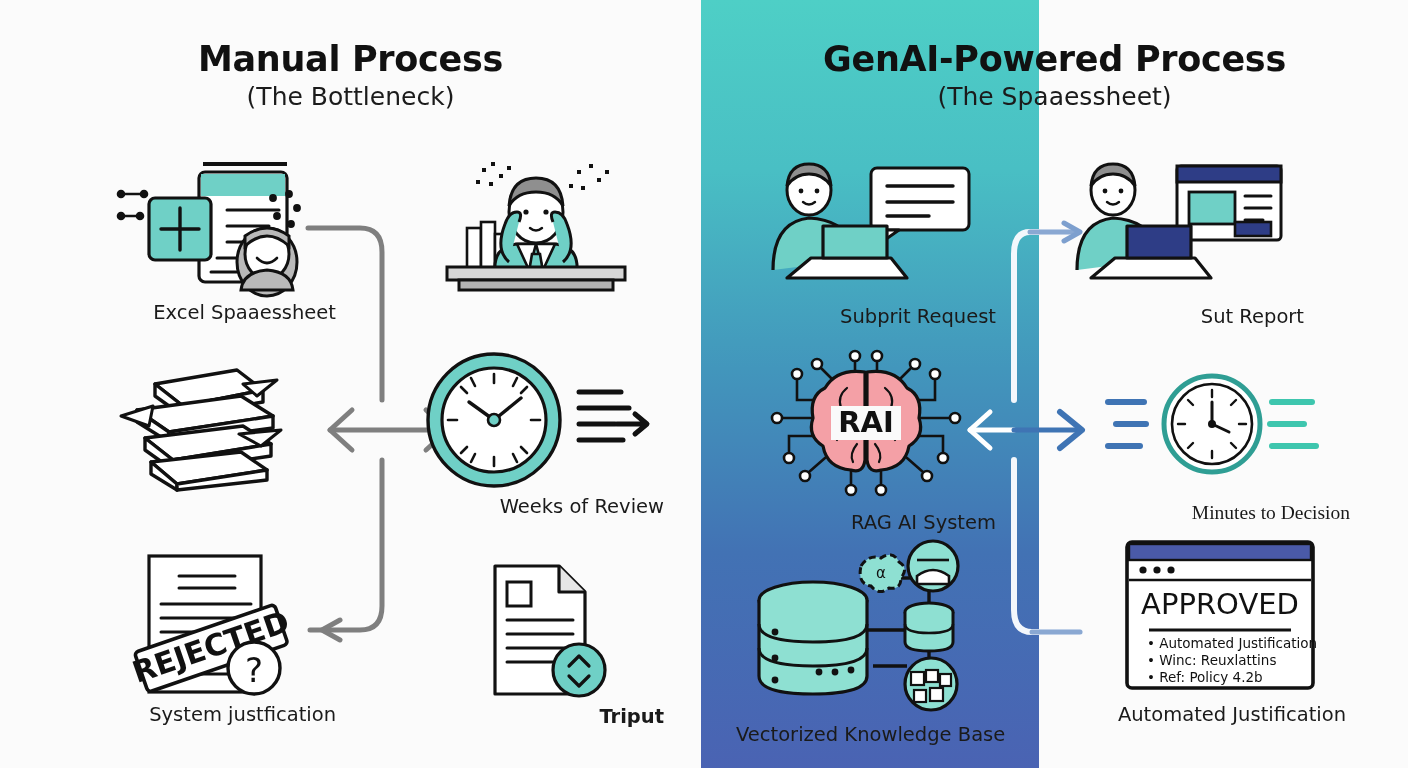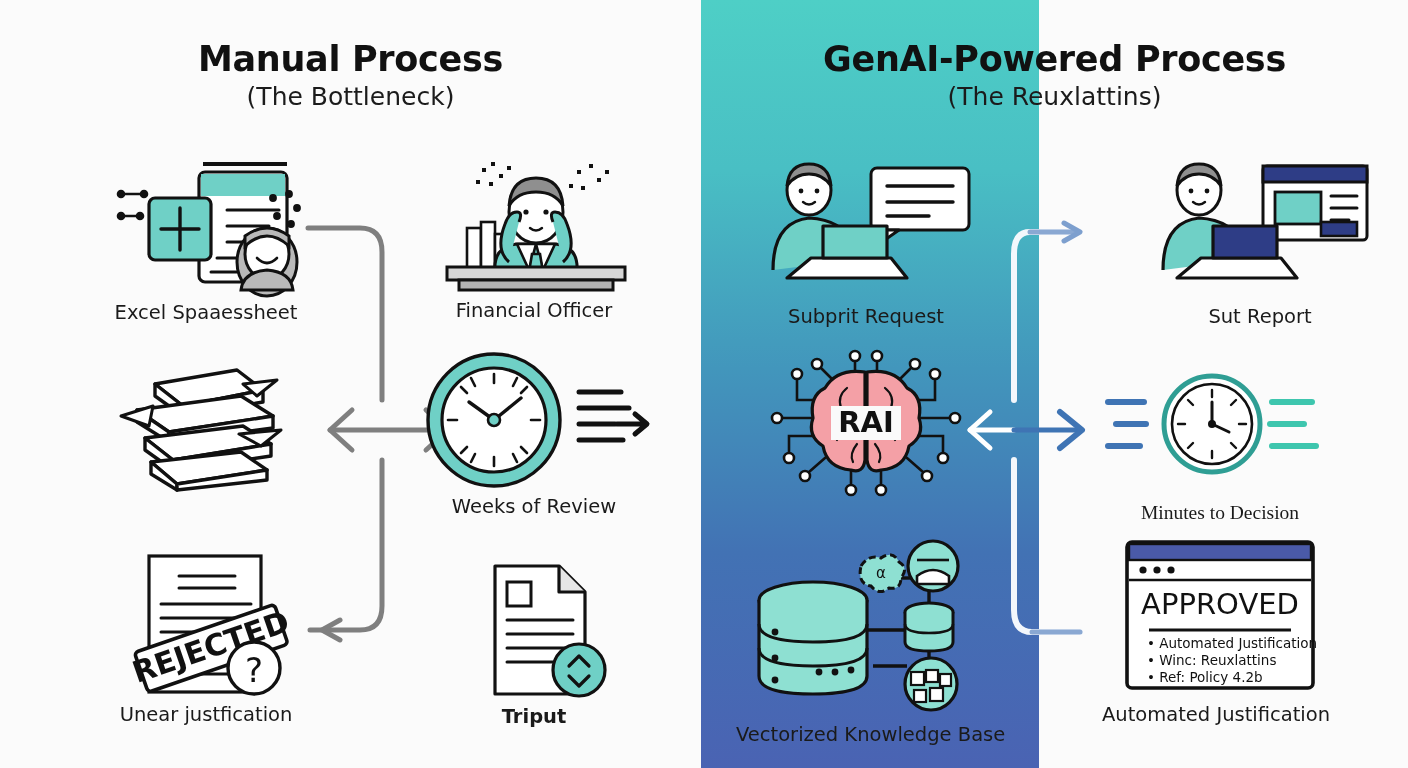--- a/index.html
+++ b/index.html
@@ -26,21 +26,21 @@
     letter-spacing:-0.3px;line-height:1.0;
   }
   .head h2{
     margin:7px 0 4px 0;font-size:25px;font-weight:normal;color:#1b1b1b;
     line-height:1.0;
   }
   #head-left{left:0;top:42px;width:701px;}
   #head-right{left:701px;top:42px;width:707px;}
 
   
-  .cell{position:absolute;text-align:center;}
+  .cell{position:absolute;text-align:right;}
   .cell .icon{display:block;margin:0 auto;}
   .cell .lbl{
     display:block;font-size:19.5px;color:#1a1a1a;line-height:1.15;
     white-space:nowrap;
   }
   .lbl-dark{color:#111;}
   .lbl-onblue{color:#10243a;}
 
   
   .c1{width:260px;}
@@ -55,21 +55,21 @@
   <div class="panel-left-bg"></div>
   <div class="panel-right-bg"></div>
   <div class="panel-far-right-bg"></div>
 
   <div class="head" id="head-left">
     <h1>Manual Process</h1>
     <h2>(The Bottleneck)</h2>
   </div>
   <div class="head" id="head-right">
     <h1>GenAI-Powered Process</h1>
-    <h2>(The Reuxlattins)</h2>
+    <h2>(The Spaaessheet)</h2>
   </div>
 
   <svg style="position:absolute;left:300px;top:210px;" width="200" height="440">
     <path d="M 8 18 L 60 18 Q 82 18 82 42 L 82 190" fill="none" stroke="#7f7f7f" stroke-width="5" stroke-linecap="round"></path>
     <path d="M 82 250 L 82 396 Q 82 420 60 420 L 10 420" fill="none" stroke="#7f7f7f" stroke-width="5" stroke-linecap="round"></path>
     <path d="M 22 420 L 40 410 M 22 420 L 40 430" fill="none" stroke="#7f7f7f" stroke-width="5" stroke-linecap="round" stroke-linejoin="round"></path>
     <line x1="30" y1="220" x2="148" y2="220" stroke="#7f7f7f" stroke-width="5" stroke-linecap="round"></line>
     <path d="M 52 200 L 30 220 L 52 240" fill="none" stroke="#7f7f7f" stroke-width="5" stroke-linecap="round" stroke-linejoin="round"></path>
     <path d="M 126 200 L 148 220 L 126 240" fill="none" stroke="#7f7f7f" stroke-width="5" stroke-linecap="round" stroke-linejoin="round"></path>
   </svg>
@@ -147,21 +147,20 @@
       <g fill="#111">
           <circle cx="107" cy="62" r="2.6"></circle>
           <circle cx="127" cy="62" r="2.6"></circle>
         </g>
       <path d="M 111 78 Q 117 83 123 78" fill="none" stroke="#111" stroke-width="2.4" stroke-linecap="round"></path>
       <path d="M 90 112 Q 76 100 86 74 Q 90 62 98 62 Q 104 62 100 72" fill="#6fd0c6" stroke="#111" stroke-width="3" stroke-linejoin="round"></path>
       <path d="M 144 112 Q 158 100 148 74 Q 144 62 136 62 Q 130 62 134 72" fill="#6fd0c6" stroke="#111" stroke-width="3" stroke-linejoin="round"></path>
       <rect x="28" y="117" width="178" height="13" fill="#d6d6d6" stroke="#111" stroke-width="3"></rect>
       <rect x="40" y="130" width="154" height="10" fill="#b3b3b3" stroke="#111" stroke-width="3"></rect>
     </svg>
-    <span class="lbl lbl-dark" style="margin-top:10px;">Financial Officer</span>
   </div>
 
   <div class="cell c1" style="left:76px;top:350px;">
     <svg class="icon" width="230" height="140" viewBox="0 0 230 140">
       <g fill="#fff" stroke="#111" stroke-width="3.4" stroke-linejoin="round">
         <path d="M 64 34 L 146 20 L 172 40 L 92 56 Z"></path>
         <path d="M 64 34 L 64 46 L 92 66 L 92 56 Z"></path>
         <path d="M 92 56 L 172 40 L 172 52 L 92 66 Z"></path>
         <path d="M 46 60 L 150 46 L 182 66 L 78 82 Z"></path>
         <path d="M 46 60 L 46 72 L 78 92 L 78 82 Z"></path>
@@ -225,21 +224,21 @@
         <line x1="70" y1="98" x2="150" y2="98"></line>
         <line x1="88" y1="126" x2="140" y2="126"></line>
       </g>
       <g transform="rotate(-19 118 100)">
         <rect x="46" y="80" width="148" height="42" rx="4" fill="#fff" stroke="#111" stroke-width="3.6"></rect>
         <text x="120" y="110" font-family="'DejaVu Sans','Liberation Sans',sans-serif" font-size="30" font-weight="bold" fill="#111" text-anchor="middle">REJECTED</text>
       </g>
       <circle cx="163" cy="120" r="26" fill="#fff" stroke="#111" stroke-width="3.4"></circle>
       <text x="163" y="134" font-family="'DejaVu Sans','Liberation Sans',sans-serif" font-size="34" fill="#111" text-anchor="middle">?</text>
     </svg>
-    <span class="lbl lbl-dark" style="margin-top:8px;">Unear justfication</span>
+    <span class="lbl lbl-dark" style="margin-top:8px;">System justfication</span>
   </div>
 
   <div class="cell c2" style="left:404px;top:560px;">
     <svg class="icon" width="230" height="140" viewBox="0 0 230 140">
       <path d="M 76 6 L 140 6 L 166 32 L 166 134 L 76 134 Z" fill="#fff" stroke="#111" stroke-width="3.2" stroke-linejoin="round"></path>
       <path d="M 140 6 L 140 32 L 166 32" fill="#e6e6e6" stroke="#111" stroke-width="3.2" stroke-linejoin="round"></path>
       <rect x="88" y="22" width="24" height="24" fill="#fff" stroke="#111" stroke-width="3"></rect>
       <g stroke="#111" stroke-width="3" stroke-linecap="round">
         <line x1="88" y1="60" x2="154" y2="60"></line>
         <line x1="88" y1="74" x2="154" y2="74"></line>
@@ -268,21 +267,21 @@
           <circle cx="66" cy="31" r="2.4"></circle>
         </g>
       <path d="M 52 42 Q 58 47 64 42" fill="none" stroke="#111" stroke-width="2.4" stroke-linecap="round"></path>
       <path d="M 22 110 Q 22 62 58 58 Q 92 60 102 84 L 118 98" fill="#6fd0c6" stroke="#111" stroke-width="3.2" stroke-linejoin="round"></path>
       <path d="M 60 98 L 140 98 L 156 118 L 36 118 Z" fill="#fff" stroke="#111" stroke-width="3.2" stroke-linejoin="round"></path>
       <path d="M 72 66 L 136 66 L 136 98 L 72 98 Z" fill="#6fd0c6" stroke="#111" stroke-width="3.2" stroke-linejoin="round"></path>
     </svg>
     <span class="lbl lbl-onblue" style="margin-top:16px;">Subprit Request</span>
   </div>
 
-  <div class="cell c2" style="left:1130px;top:160px;">
+  <div class="cell c2" style="left:1044px;top:160px;">
     <svg class="icon" width="230" height="130" viewBox="0 0 230 130">
       <rect x="118" y="6" width="104" height="74" rx="4" fill="#fff" stroke="#111" stroke-width="3"></rect>
       <rect x="118" y="6" width="104" height="16" fill="#2e3d86" stroke="#111" stroke-width="3"></rect>
       <rect x="130" y="32" width="46" height="32" fill="#6fd0c6" stroke="#111" stroke-width="2.8"></rect>
       <g stroke="#111" stroke-width="3" stroke-linecap="round">
         <line x1="186" y1="36" x2="212" y2="36"></line>
         <line x1="186" y1="48" x2="212" y2="48"></line>
         <line x1="186" y1="60" x2="204" y2="60"></line>
       </g>
       <rect x="176" y="62" width="36" height="14" fill="#2e3d86" stroke="#111" stroke-width="2.6"></rect>
@@ -338,20 +337,21 @@
         <path d="M 96 40 Q 86 48 90 60"></path>
           <path d="M 82 72 Q 90 80 86 92"></path>
         <path d="M 106 96 Q 98 106 102 114"></path>
         <path d="M 134 40 Q 144 48 140 60"></path>
           <path d="M 148 72 Q 140 80 144 92"></path>
         <path d="M 124 96 Q 132 106 128 114"></path>
       </g>
       <rect x="80" y="58" width="70" height="34" fill="#fafafa"></rect>
       <text x="115" y="84" font-family="'DejaVu Sans','Liberation Sans',sans-serif" font-size="29" font-weight="bold" fill="#111" text-anchor="middle">RAI</text>
     </svg>
+    <span class="lbl lbl-onblue" style="margin-top:16px;">RAG AI System</span>
   </div>
 
   <div class="cell c2" style="left:1090px;top:368px;">
     <svg class="icon" width="240" height="120" viewBox="0 0 240 120">
       <g stroke="#3f74b4" stroke-width="6" stroke-linecap="round">
         <line x1="8" y1="34" x2="44" y2="34"></line>
         <line x1="16" y1="56" x2="46" y2="56"></line>
         <line x1="8" y1="78" x2="40" y2="78"></line>
       </g>
       <circle cx="112" cy="56" r="48" fill="#fff" stroke="#2f9e94" stroke-width="5"></circle>

